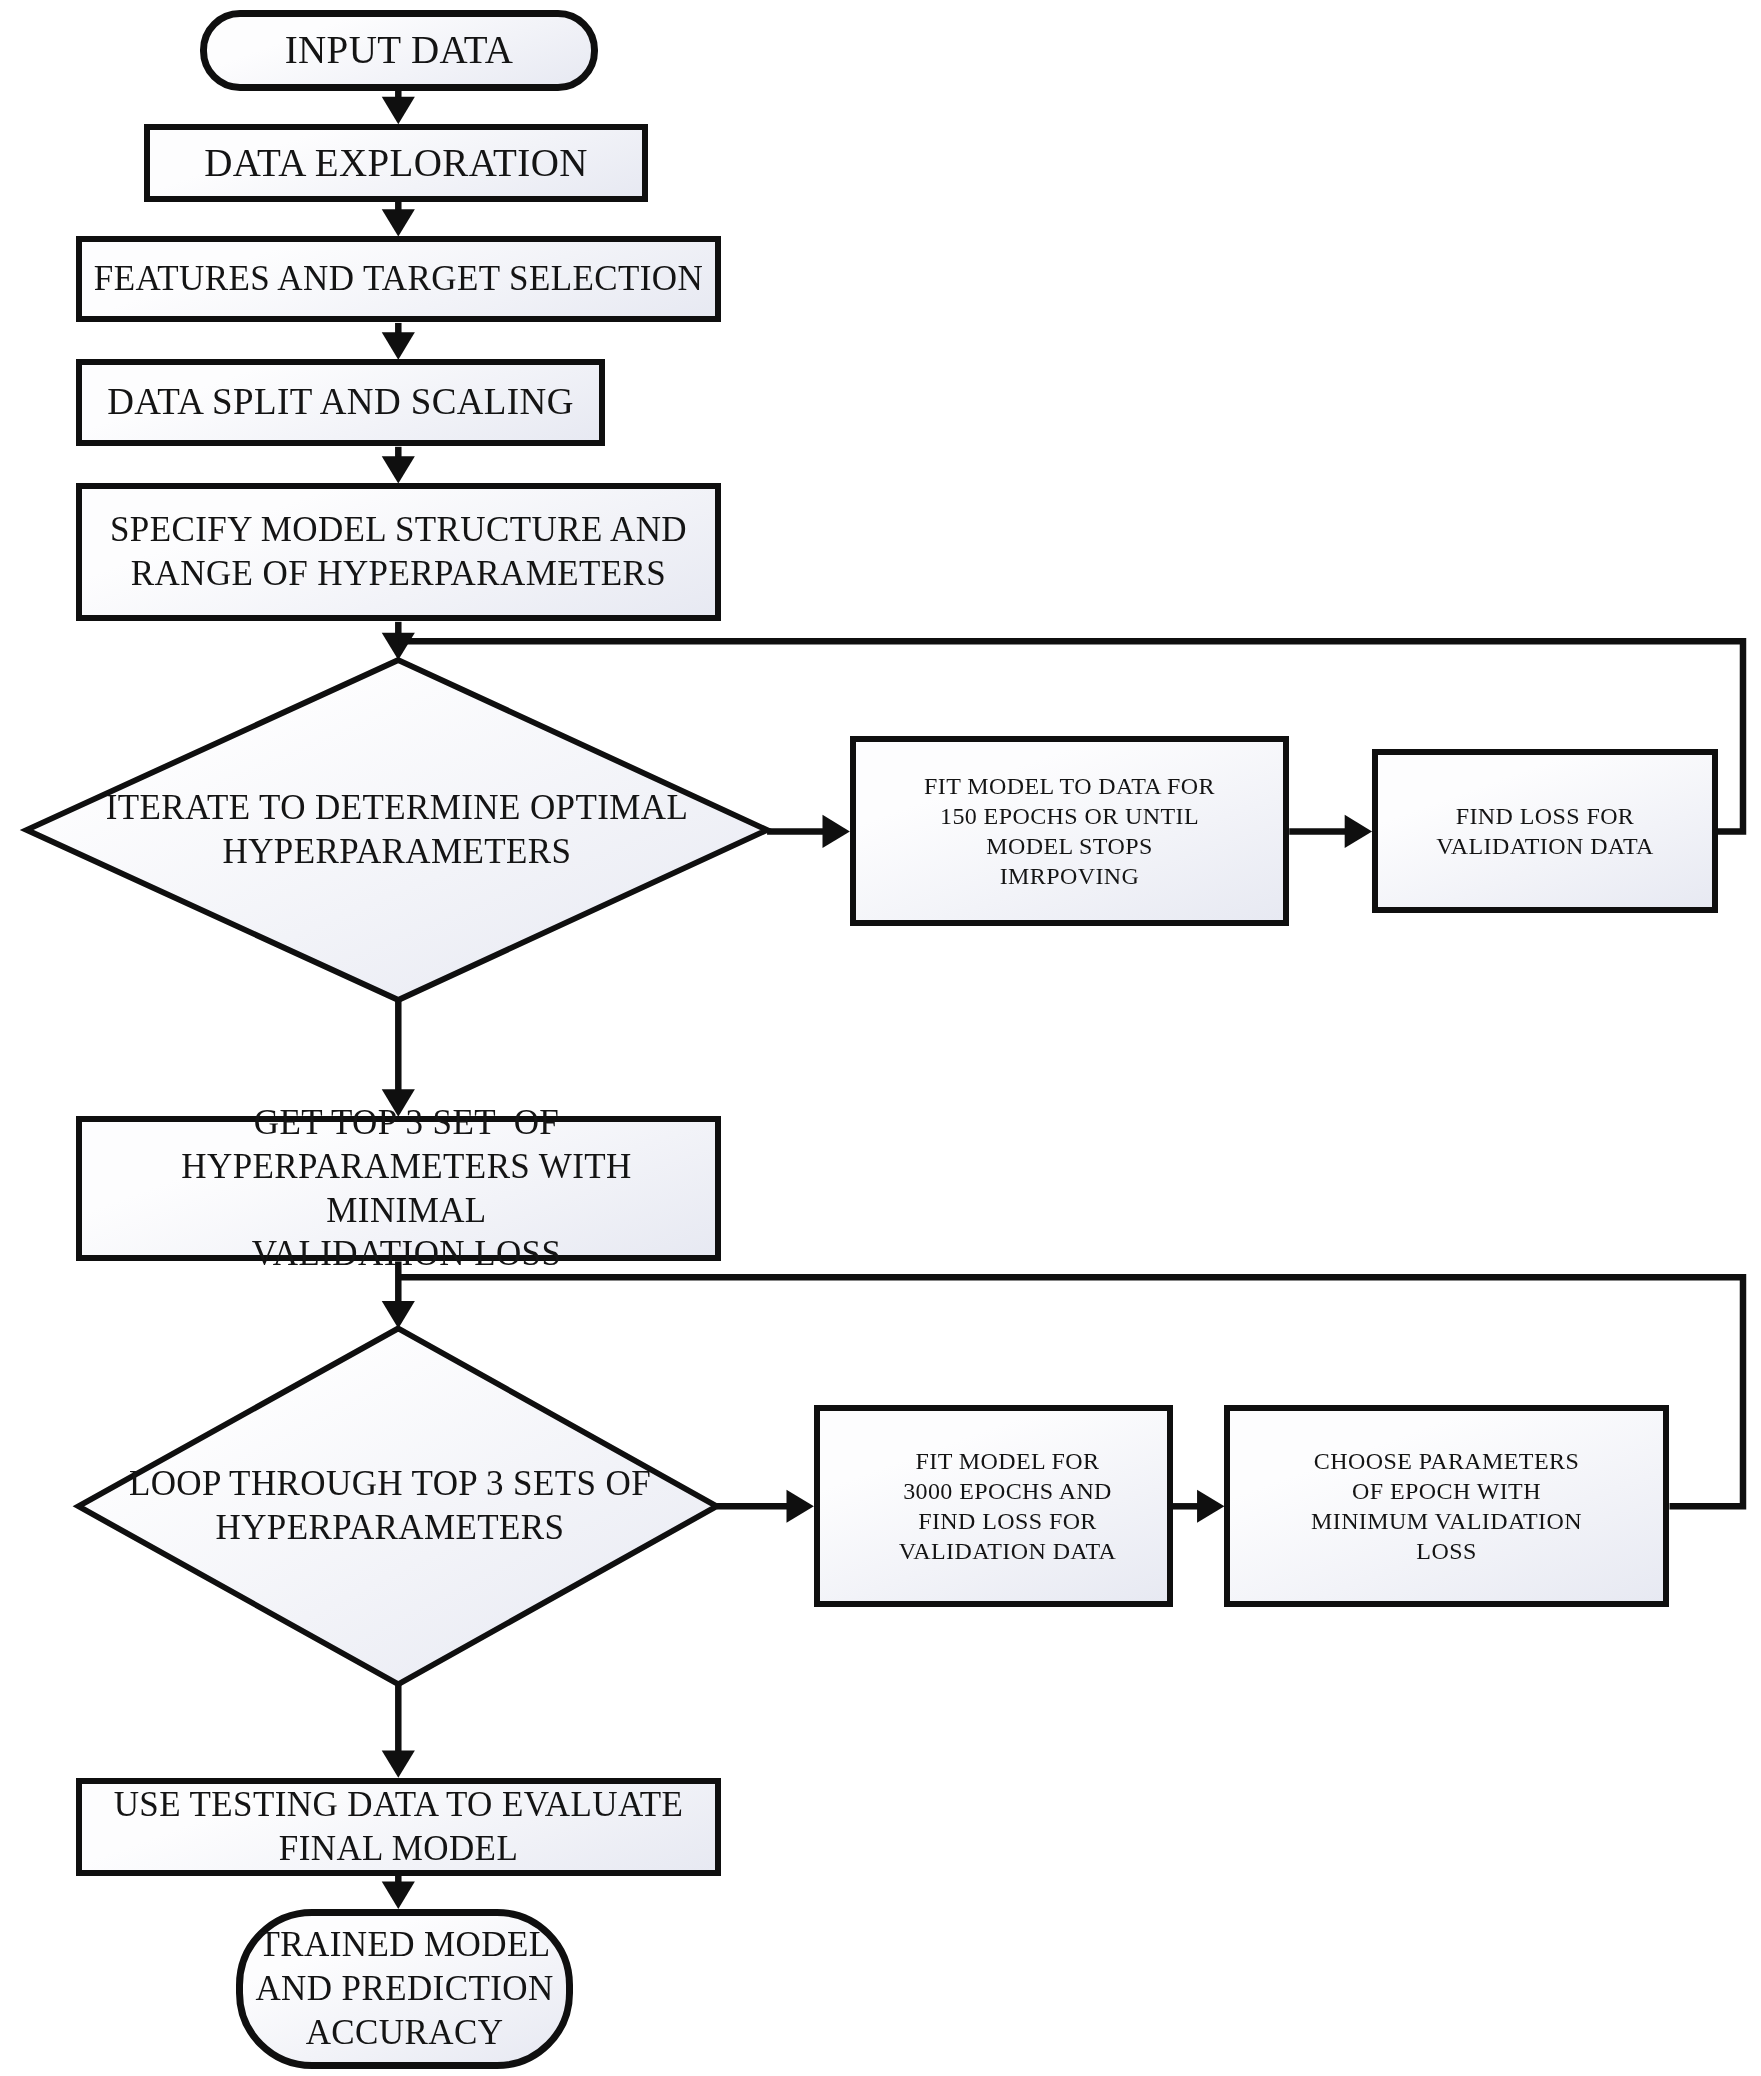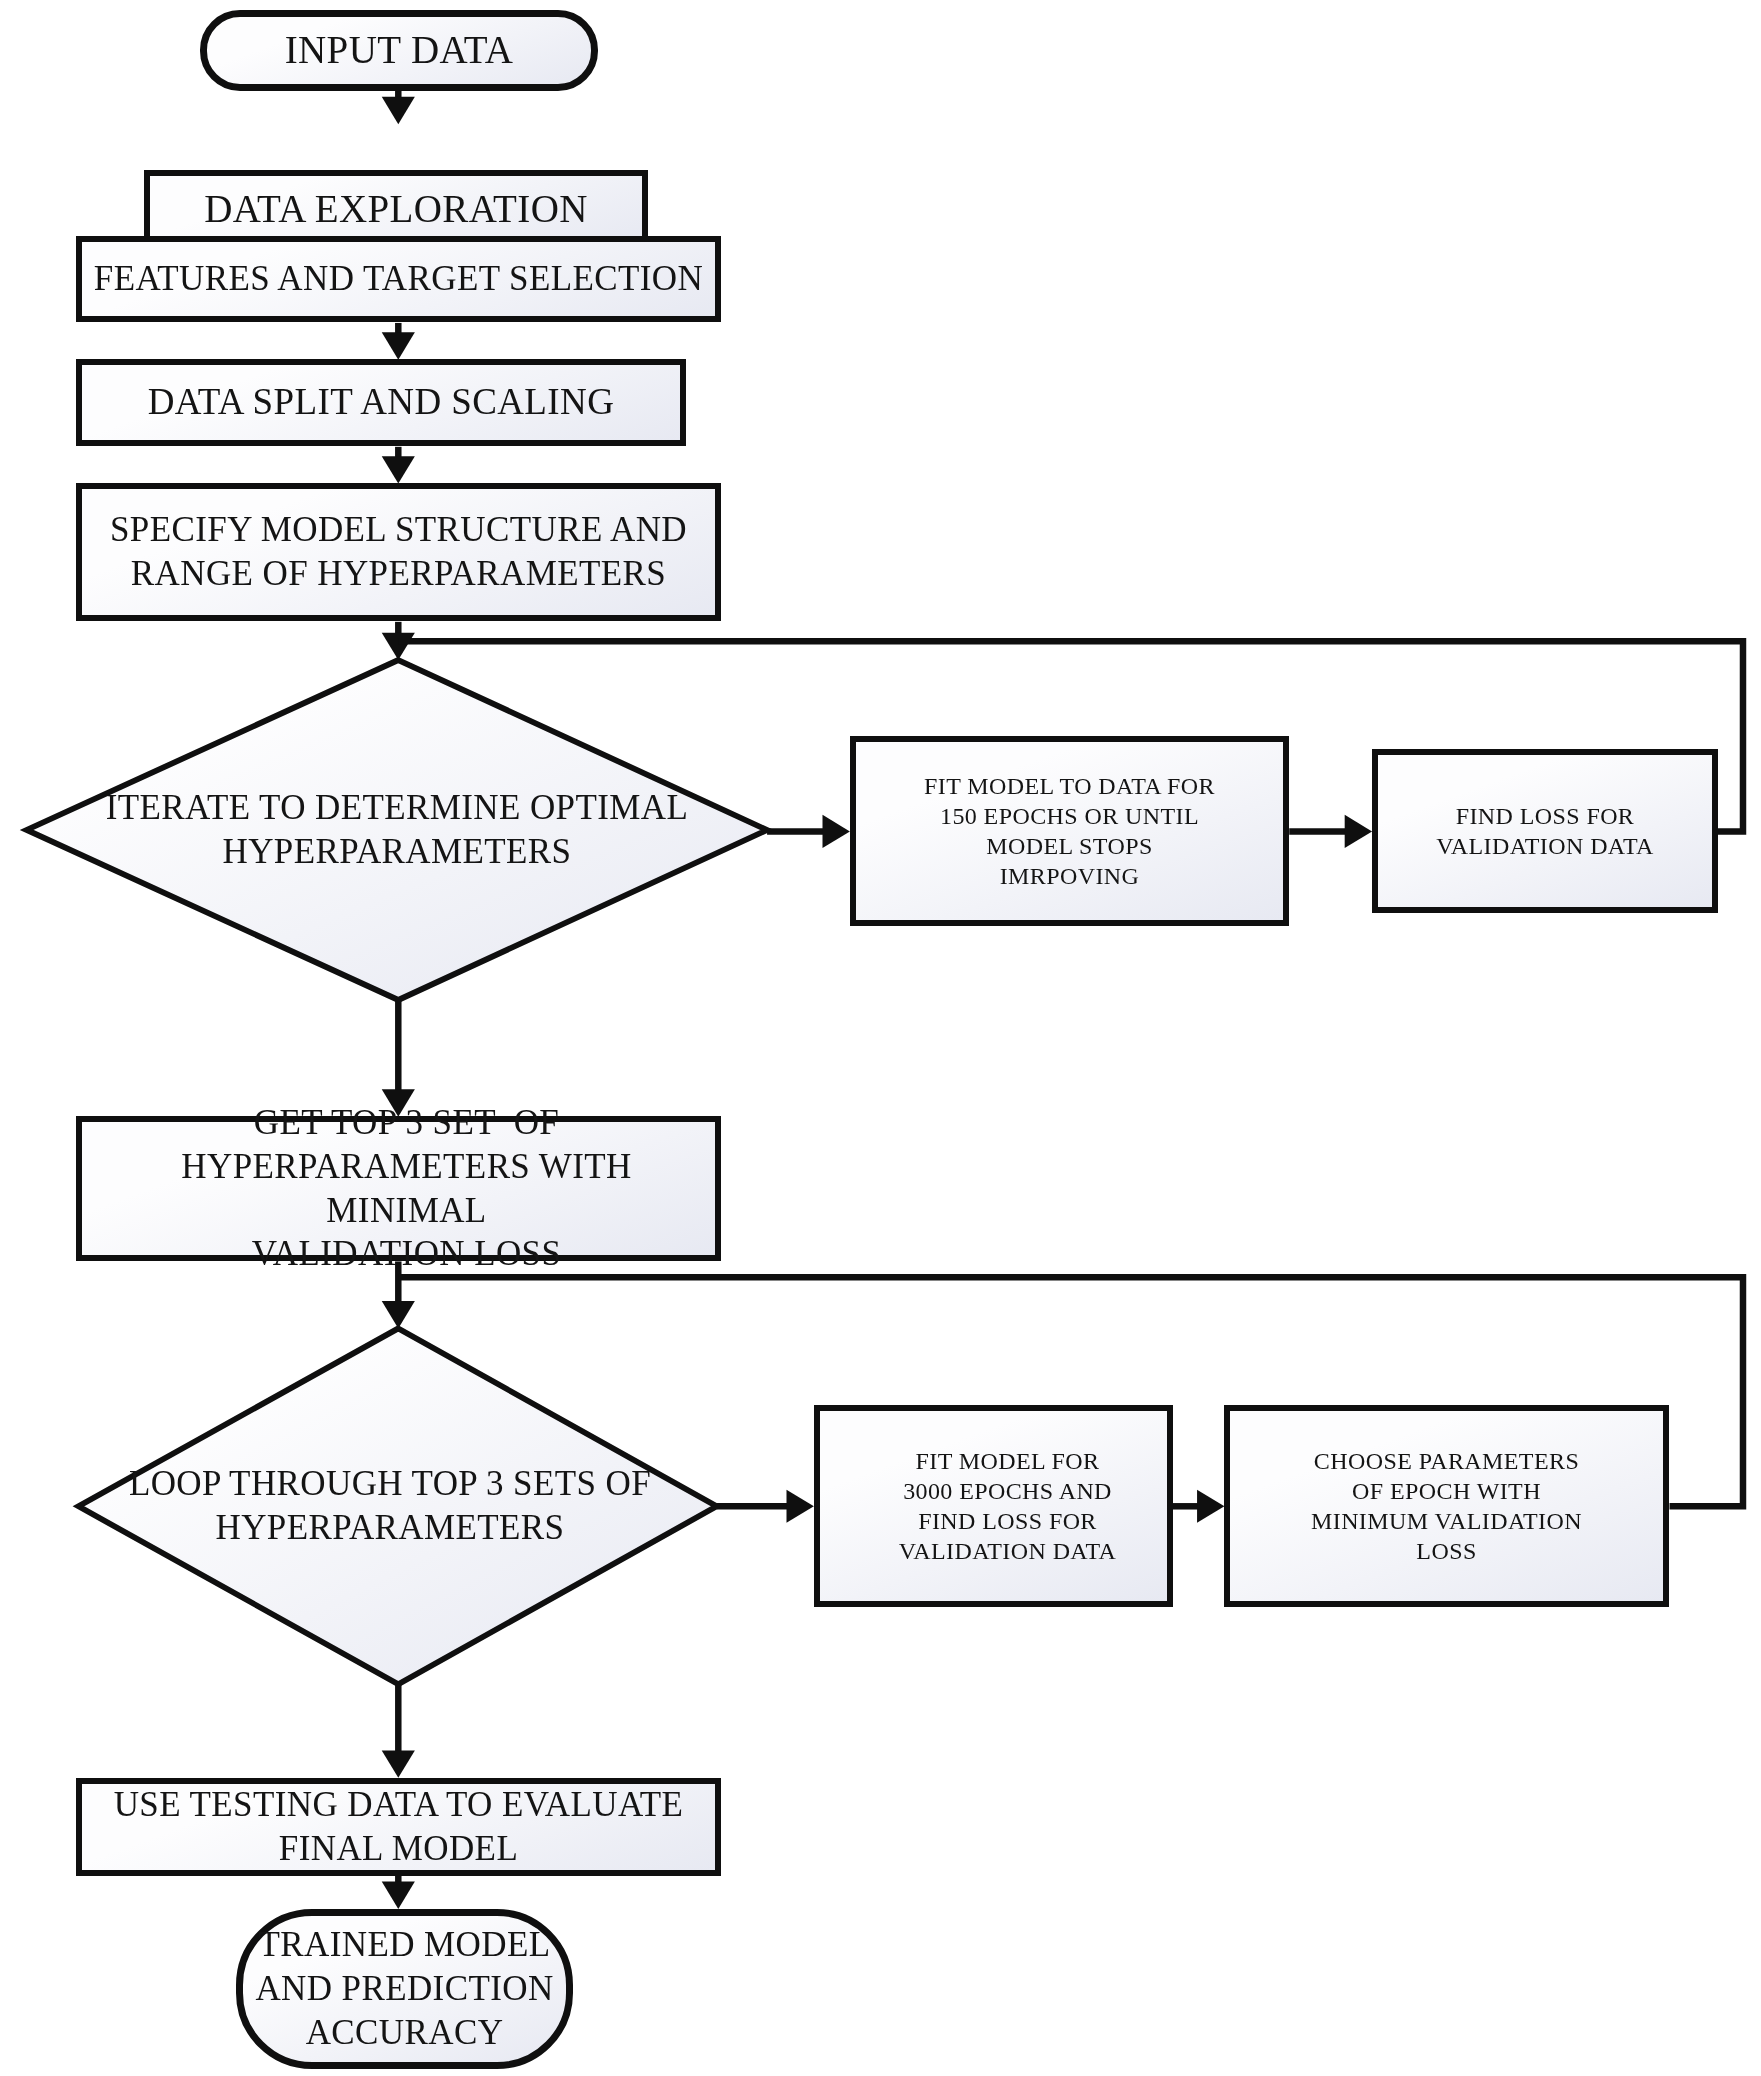--- a/index.html
+++ b/index.html
@@ -119,29 +119,29 @@
     <polyline class="wire" points="2318,2091 2420,2091 2420,1773 553,1773"></polyline>
 
     <polygon class="diamond" points="553,916 1065,1152 553,1388 37,1152"></polygon>
     <polygon class="diamond" points="553,1844 995,2091 553,2338 109,2091"></polygon>
   </svg>
 
   <div class="node pill" style="left:200px;top:10px;width:398px;height:81px;border-radius:40px;">
     <span class="lbl fs54">INPUT DATA</span>
   </div>
 
-  <div class="node rect" style="left:144px;top:124px;width:504px;height:78px;margin-top:46px;">
+  <div class="node rect" style="left:144px;top:124px;width:504px;height:78px;">
     <span class="lbl fs54">DATA EXPLORATION</span>
   </div>
 
   <div class="node rect" style="left:76px;top:236px;width:645px;height:86px;">
     <span class="lbl fs48">FEATURES AND TARGET SELECTION</span>
   </div>
 
-  <div class="node rect" style="left:76px;top:359px;width:610px;height:87px;">
+  <div class="node rect" style="left:76px;top:359px;width:529px;height:87px;">
     <span class="lbl fs52">DATA SPLIT AND SCALING</span>
   </div>
 
   <div class="node rect" style="left:76px;top:483px;width:645px;height:138px;">
     <span class="lbl fs48">SPECIFY MODEL STRUCTURE AND
 RANGE OF HYPERPARAMETERS</span>
   </div>
 
   <div class="node ghost" style="left:27px;top:660px;width:740px;height:340px;">
     <span class="lbl fs48">ITERATE TO DETERMINE OPTIMAL

